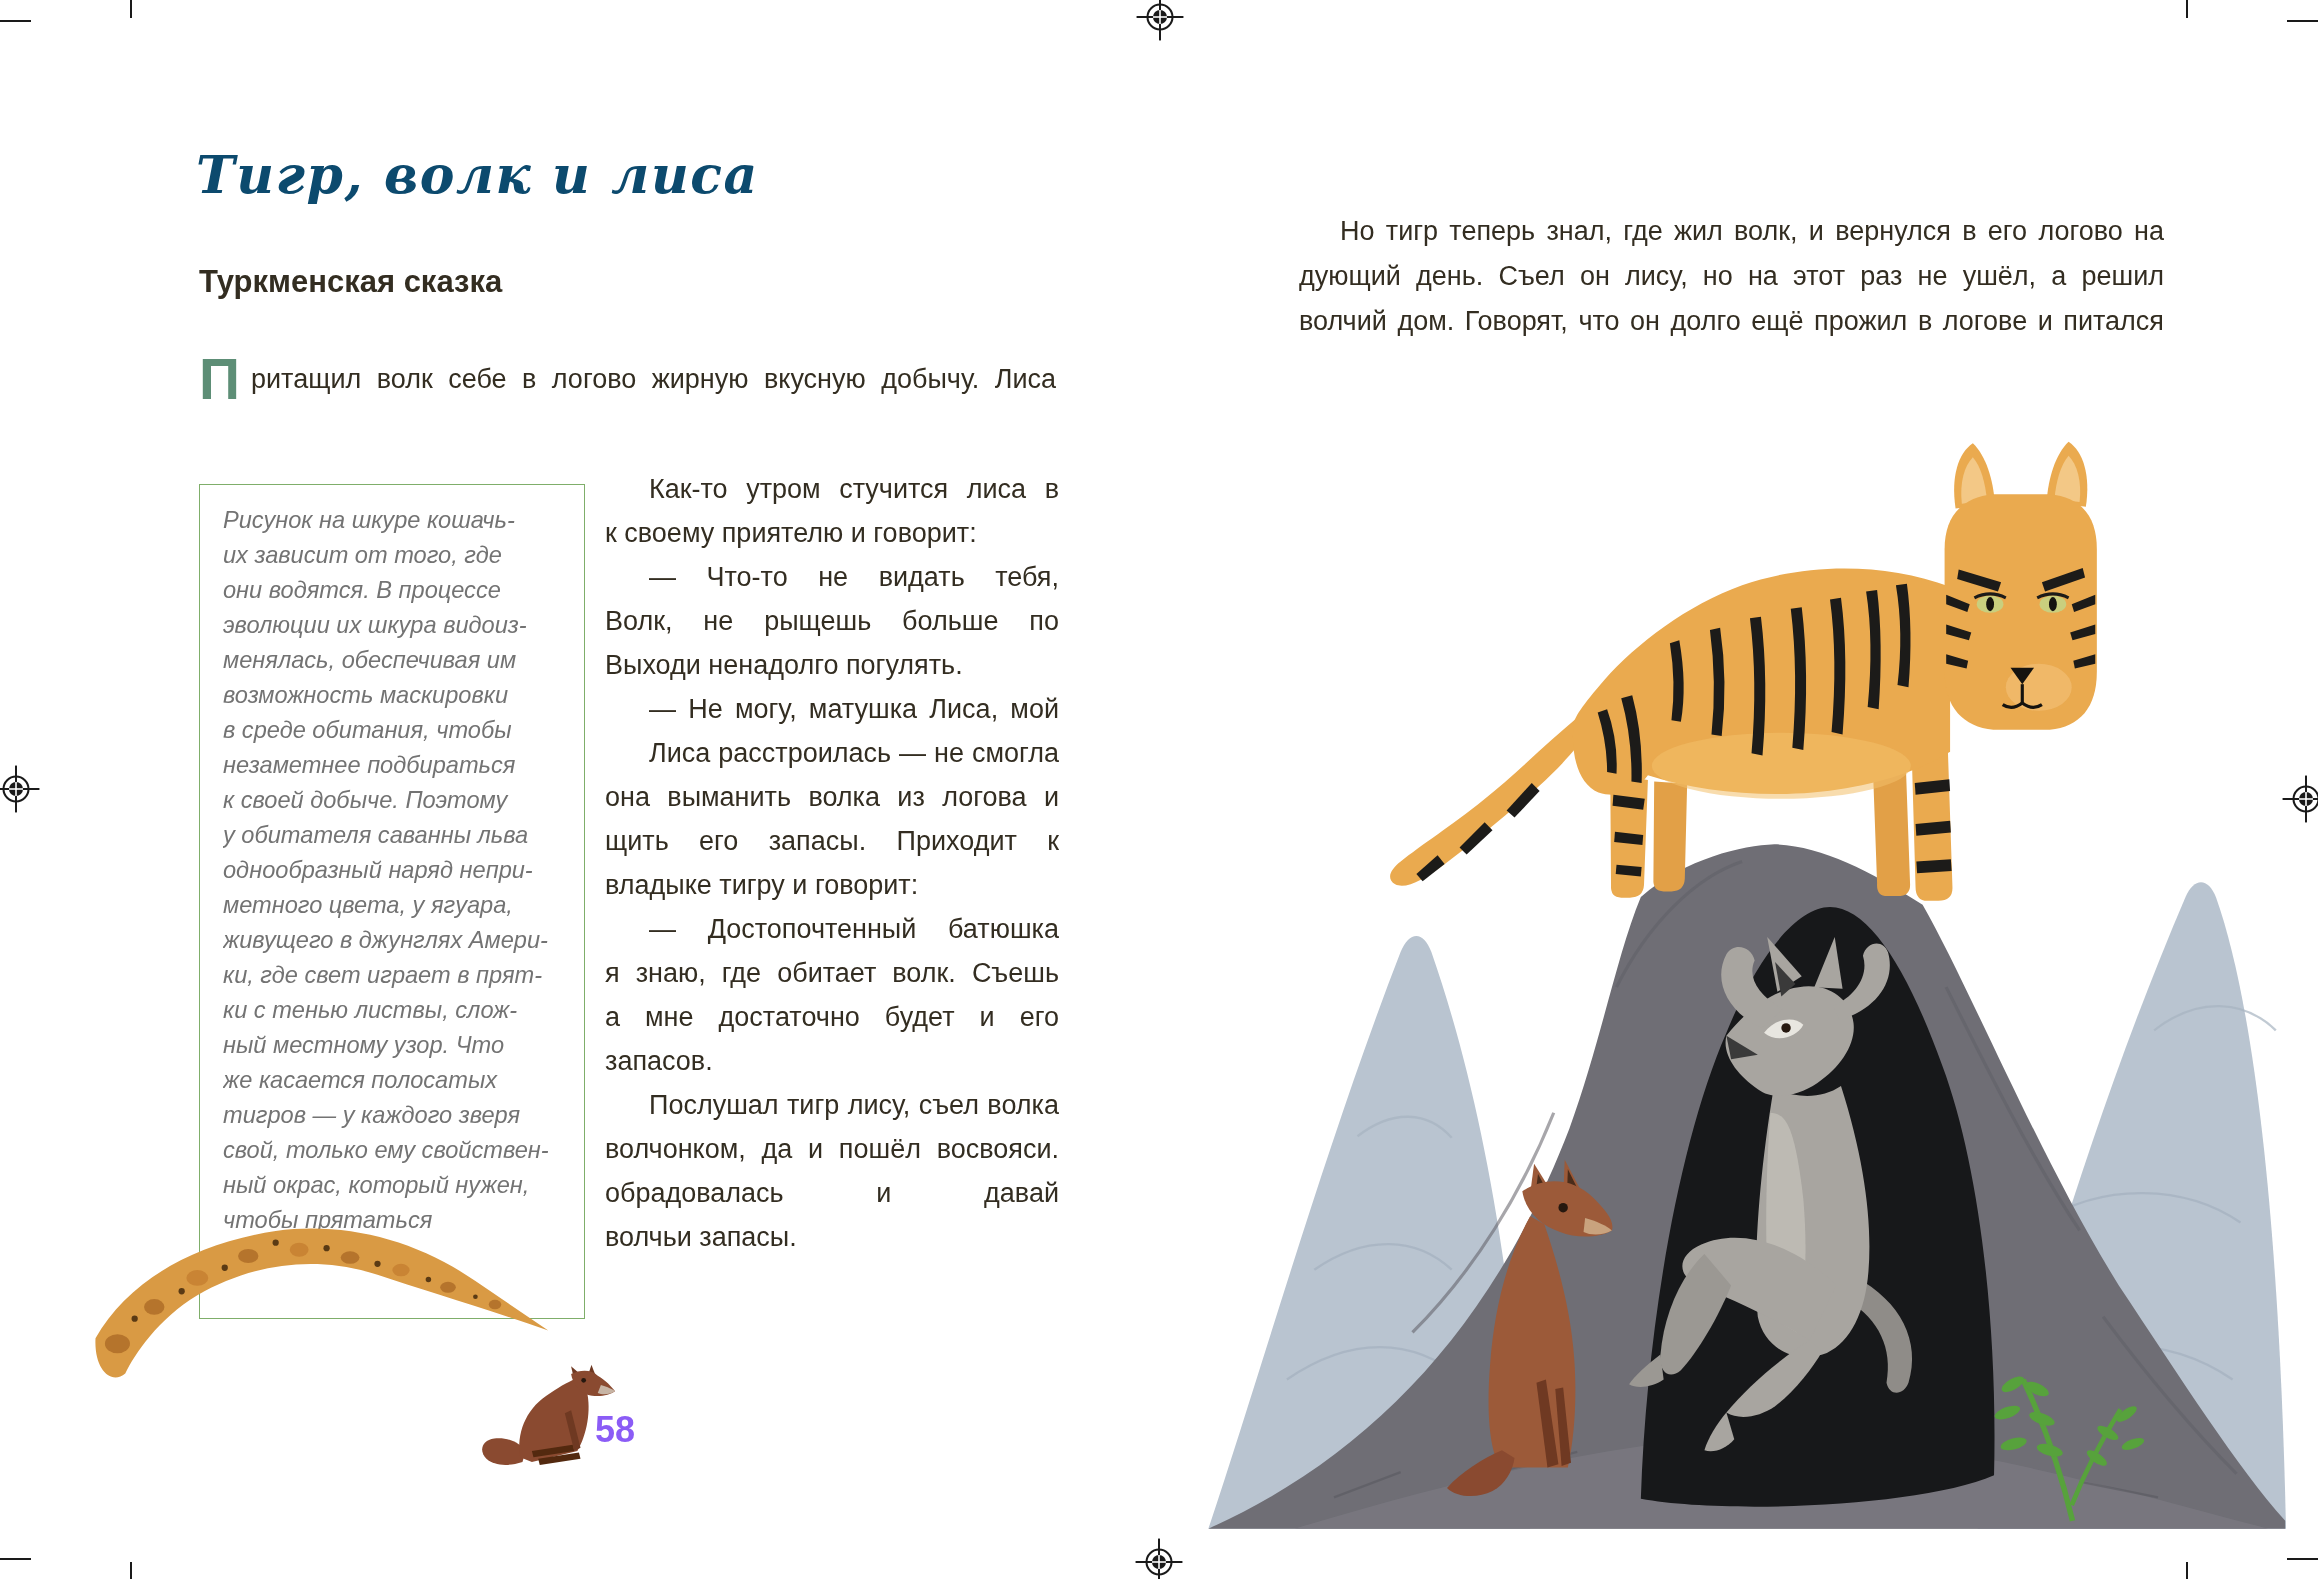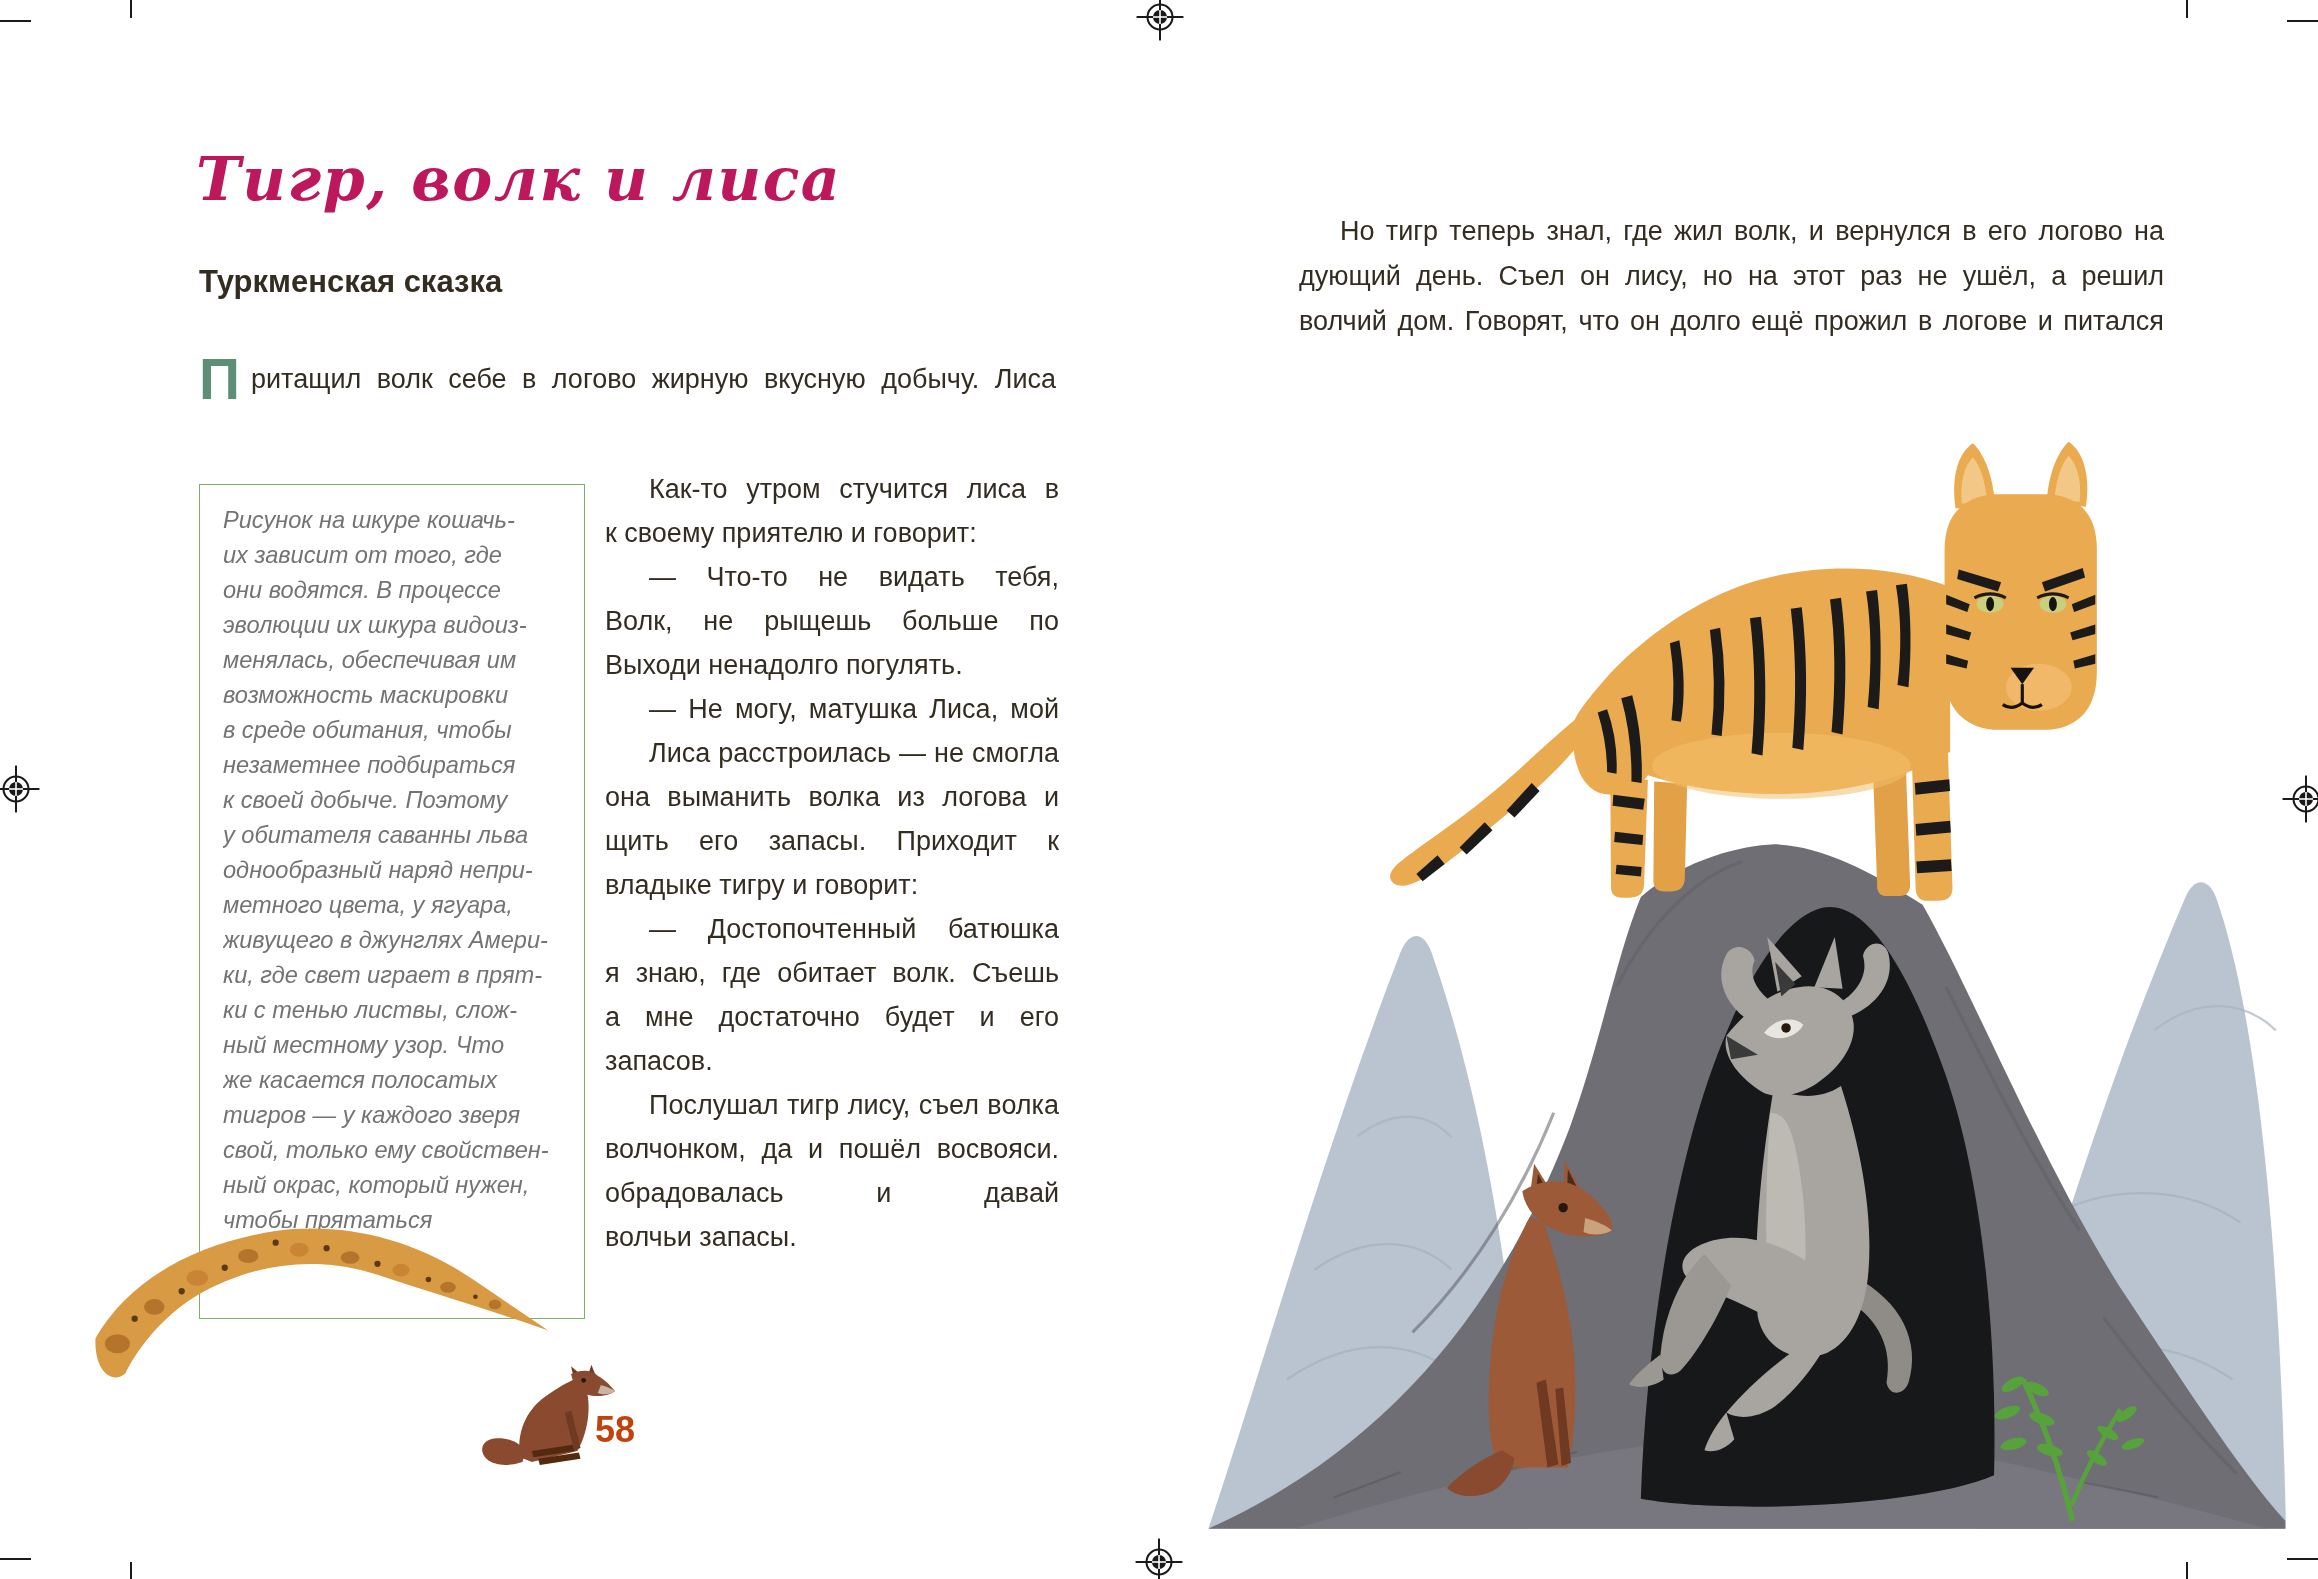--- a/index.html
+++ b/index.html
@@ -5,21 +5,21 @@
   html,body{margin:0;padding:0}
   body{width:2319px;height:1580px;background:#ffffff;position:relative;overflow:hidden;
        font-family:"Liberation Sans",sans-serif;color:#332d21}
 
   
   .crop{position:absolute;background:#1a1a1a}
   .regmark{position:absolute;width:50px;height:50px}
 
   
   .title{position:absolute;left:196px;top:144px;font-family:"DejaVu Serif",serif;
-         font-style:italic;font-weight:600;font-size:60px;letter-spacing:1.6px;color:#be185d;white-space:nowrap}
+         font-style:italic;font-weight:600;font-size:52px;letter-spacing:1.6px;color:#0c4a6e;white-space:nowrap}
   .subtitle{position:absolute;left:199px;top:264px;width:854px;text-align:left;
             font-size:31px;font-weight:700;color:#332d21}
 
   .line{overflow:hidden;white-space:nowrap}
   .jline{text-align:justify;white-space:normal}
   .jline::after{content:"";display:inline-block;width:100%;height:0}
 
   .intro{position:absolute;left:199px;top:360px;width:857px;font-size:27px}
   .intro .line{height:47px;line-height:38px}
   .intro .line:first-child{padding-left:52px}
@@ -29,21 +29,21 @@
   .sidebar{position:absolute;left:199px;top:484px;width:386px;height:835px;
            border:1.6px solid #7fae6a;box-sizing:border-box}
   .sidebar-text{position:absolute;left:223px;top:505px;width:342px;
                 font-style:italic;font-size:23.6px;color:#737373}
   .sidebar-text .line{height:35px;line-height:31px}
 
   .maincol{position:absolute;left:605px;top:470px;width:454px;font-size:27px}
   .maincol .line{height:44px;line-height:38px}
   .para .line:first-child{text-indent:44px}
 
-  .pagenum{position:absolute;left:595px;top:1409px;font-size:36px;font-weight:700;color:#c2410c}
+  .pagenum{position:absolute;left:595px;top:1409px;font-size:36px;font-weight:700;color:#8b5cf6}
 
   .right-para{position:absolute;left:1299px;top:212px;width:865px;font-size:27px}
   .right-para .line{height:45px;line-height:38px}
   .right-para .line:first-child{text-indent:41px}
 
   .illustration{position:absolute;left:1177px;top:45px;width:1109px;height:1484px}
   .tail-wrap{position:absolute;left:79px;top:1209px;width:503px;height:188px}
   .fox-small-wrap{position:absolute;left:477px;top:1363px;width:149px;height:110px}
 </style>
 </head>

